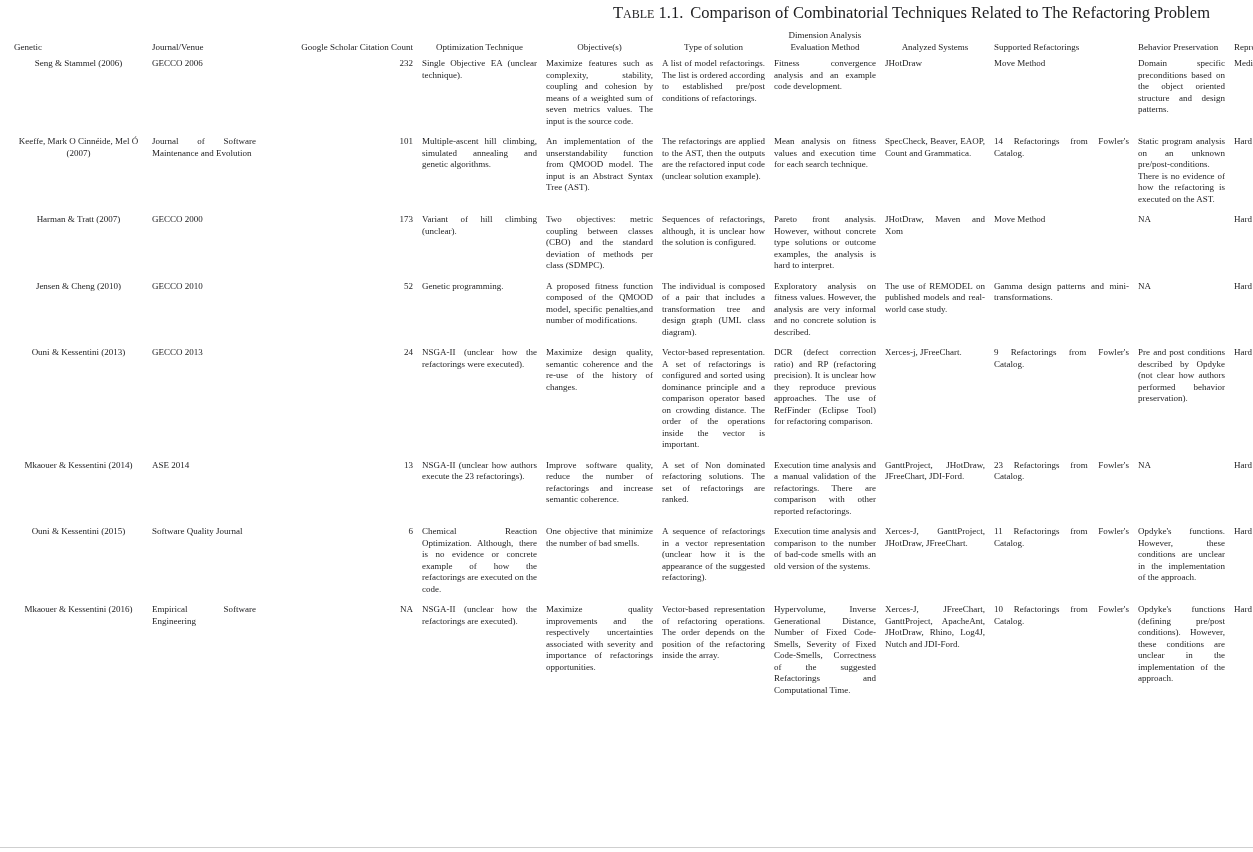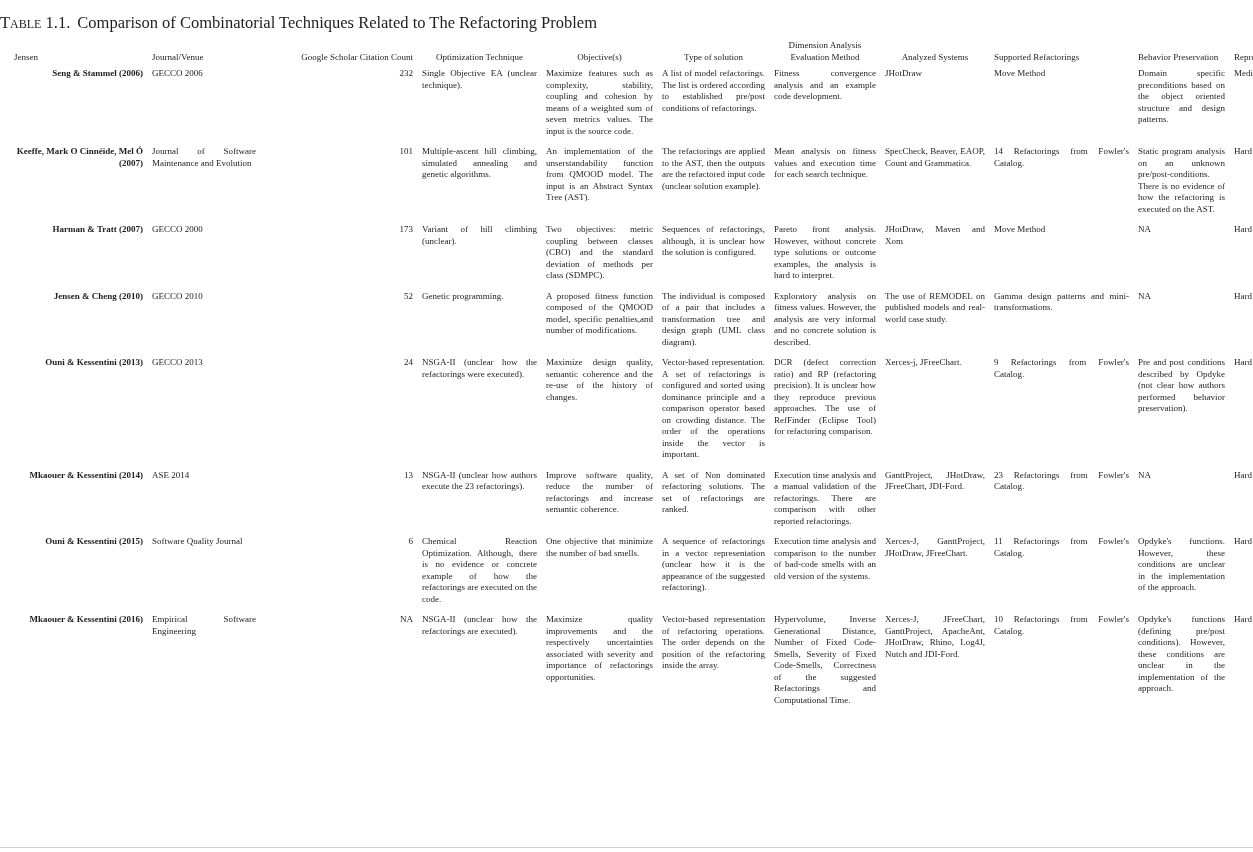--- a/index.html
+++ b/index.html
@@ -10,22 +10,22 @@
   body {
     width: 1253px;
     height: 852px;
     overflow: hidden;
     position: relative;
     font-family: "Liberation Serif", "DejaVu Serif", serif;
     color: #1d1d1f;
   }
   .caption {
     width: 1210px;
-    text-align: left;
-    padding-top: 13px;
+    text-align: right;
+    padding-top: 3px;
     font-size: 16.5px;
     line-height: 20px;
     white-space: nowrap;
   }
   .cap-label {
     font-variant: small-caps;
     margin-right: 7px;
   }
   table {
     border-collapse: collapse;
@@ -60,41 +60,41 @@
   .col-journal        { width: 104px; }
   .col-citations      { width: 148px; text-align: right; }
   .col-technique      { width: 115px; }
   .col-objectives     { width: 107px; }
   .col-solution       { width: 103px; }
   .col-evaluation     { width: 102px; }
   .col-systems        { width: 100px; }
   .col-refactorings   { width: 135px; }
   .col-behavior       { width: 87px;  }
   .col-reproducibility{ width: 75px;  text-align: left; }
-  tbody .col-authors  { text-align: right; font-weight: bold; }
+  tbody .col-authors  { text-align: center; }
   .bottom-rule {
     position: absolute;
     left: 0;
     top: 847px;
     width: 1253px;
     height: 1px;
     background: #cfcfcf;
   }
 </style>
 </head>
 <body>
 
 <div class="caption">
   <span class="cap-label">Table 1.1.</span><span class="cap-text">Comparison of Combinatorial Techniques Related to The Refactoring Problem</span>
 </div>
 
 <table>
   <thead>
     <tr id="header-row">
-        <th class="col-authors">Jensen</th>
+        <th class="col-authors">Genetic</th>
         <th class="col-journal">Journal/Venue</th>
         <th class="col-citations">Google Scholar Citation Count</th>
         <th class="col-technique">Optimization Technique</th>
         <th class="col-objectives">Objective(s)</th>
         <th class="col-solution">Type of solution</th>
         <th class="col-evaluation">Dimension Analysis Evaluation Method</th>
         <th class="col-systems">Analyzed Systems</th>
         <th class="col-refactorings">Supported Refactorings</th>
         <th class="col-behavior">Behavior Preservation</th>
         <th class="col-reproducibility">Reproducibility</th>

